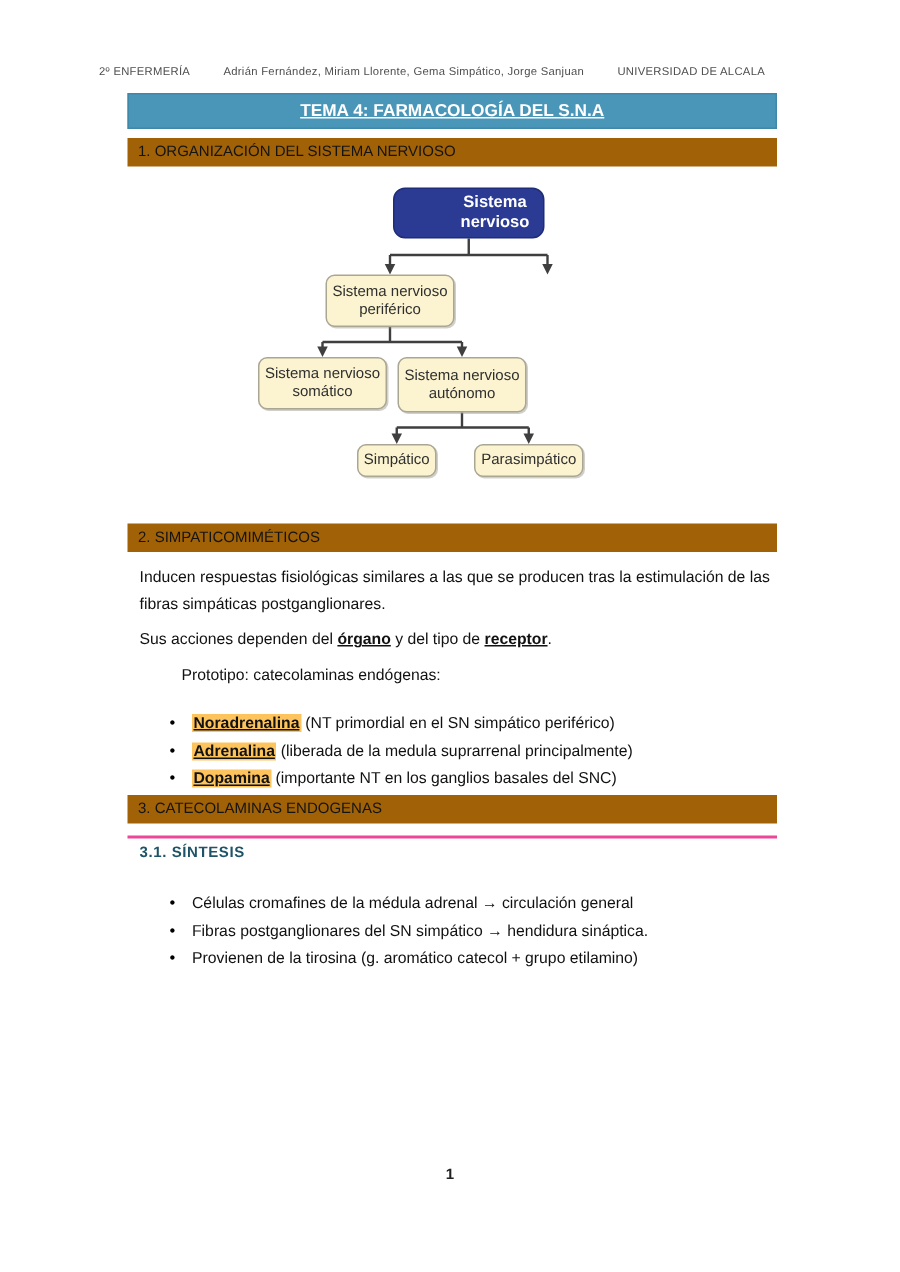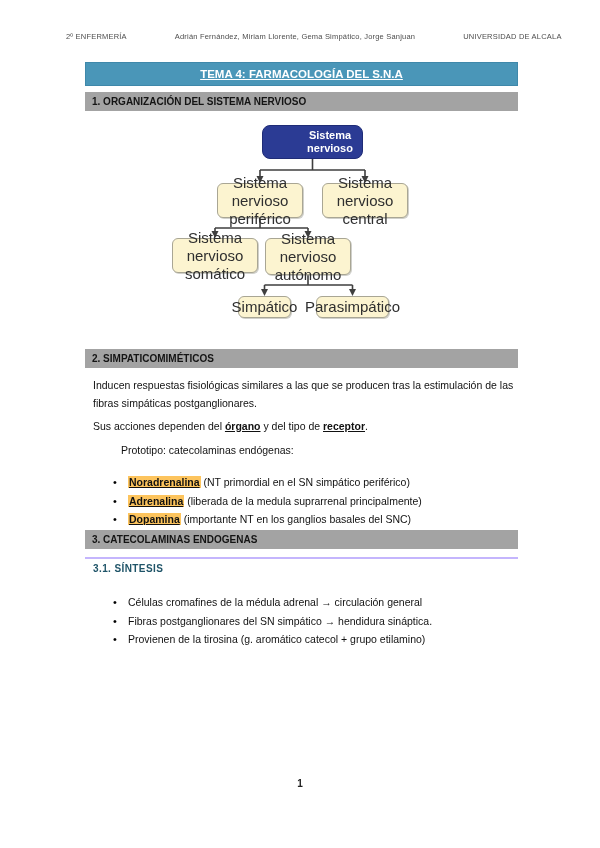--- a/index.html
+++ b/index.html
@@ -11,70 +11,69 @@
     margin: 0 auto;
     background: #ffffff;
     font-family: "Liberation Sans", sans-serif;
     color: #1a1a1a;
     overflow: hidden;
   }
 
   
   .doc-header {
     position: absolute;
-    top: 32px; left: 66px; width: 444px;
+    top: 43px; left: 66px; width: 444px;
     display: flex;
-    justify-content: flex-start;
+    justify-content: space-between;
     font-size: 7.5px;
     color: #4d4d4d;
     letter-spacing: 0.2px;
     white-space: nowrap;
-    gap: 48px;
   }
 
   
   .title-bar {
     position: absolute;
     top: 62px; left: 85px; width: 433px; height: 24px;
     background: #4a96b8;
     border: 1px solid #3f88aa;
     text-align: center;
     line-height: 22px;
     font-size: 11.5px;
     font-weight: bold;
     color: #ffffff;
   }
   .title-bar span { text-decoration: underline; }
 
   
   .section-bar {
     position: absolute;
     left: 85px; width: 433px; height: 19px;
-    background: #a3a3a3;
-    font-size: 10px;
-    font-weight: bold;
+    background: #a16207;
+    font-size: 10px;
+    font-weight: normal;
     color: #141414;
     line-height: 19px;
     padding-left: 7px;
   }
   .sec1 { top: 92px; }
   .sec2 { top: 349px; }
   .sec3 { top: 530px; }
 
   
   .diagram { position: absolute; top: 115px; left: 140px; width: 320px; height: 212px; }
   .diagram svg.connectors { position: absolute; top: 0; left: 0; }
   .node {
     position: absolute;
     display: flex;
     align-items: center;
     justify-content: center;
     text-align: center;
     border-radius: 6px;
-    font-size: 15px;
+    font-size: 10px;
     line-height: 1.2;
     color: #2f2f2f;
   }
   .node.root {
     background: #2b3b94;
     color: #ffffff;
     font-weight: bold;
     font-size: 11px;
     border: 1px solid #1f2c77;
     border-radius: 8px;
@@ -127,21 +126,21 @@
     position: absolute;
     left: 0; top: 0;
     font-size: 11px;
     color: #000;
   }
 
   
   .subsection {
     position: absolute;
     top: 557px; left: 85px; width: 433px;
-    border-top: 2px solid #c4b5fd;
+    border-top: 2px solid #ec4899;
     padding: 4px 0 0 8px;
     font-size: 10px;
     font-weight: bold;
     letter-spacing: 0.4px;
     color: #1f5468;
   }
 
   .page-num {
     position: absolute;
     top: 778px; left: 0; width: 100%;
@@ -183,23 +182,20 @@
         <polygon points="121,174 128,174 124.5,181"></polygon>
         <polygon points="209,174 216,174 212.5,181"></polygon>
       </g>
     </svg>
     <div class="node root n-root">
       <span>Sistema nervioso</span>
     </div>
     <div class="node leaf n-l2a">
       <span>Sistema nervioso periférico</span>
     </div>
-    <div class="node leaf n-l2b">
-      <span>Sistema nervioso central</span>
-    </div>
     <div class="node leaf n-l3a">
       <span>Sistema nervioso somático</span>
     </div>
     <div class="node leaf n-l3b">
       <span>Sistema nervioso autónomo</span>
     </div>
     <div class="node leaf n-l4a">
       <span>Simpático</span>
     </div>
     <div class="node leaf n-l4b">

